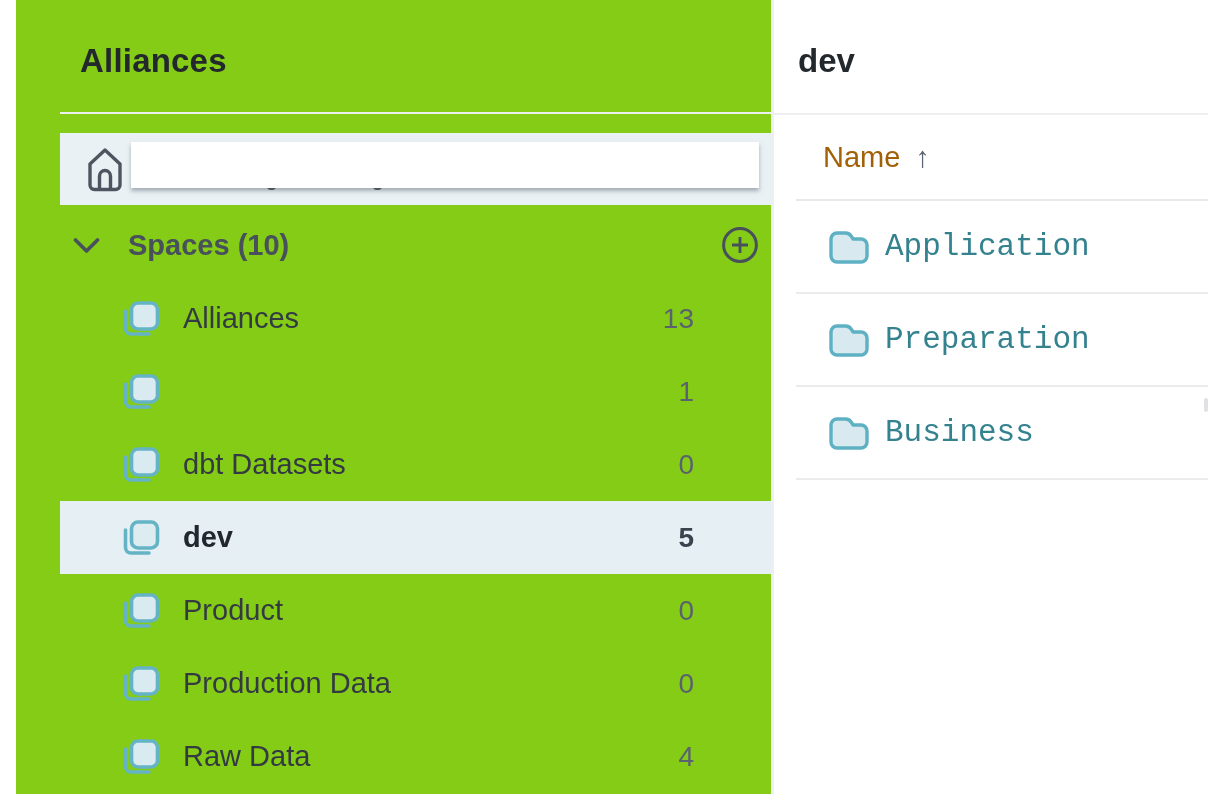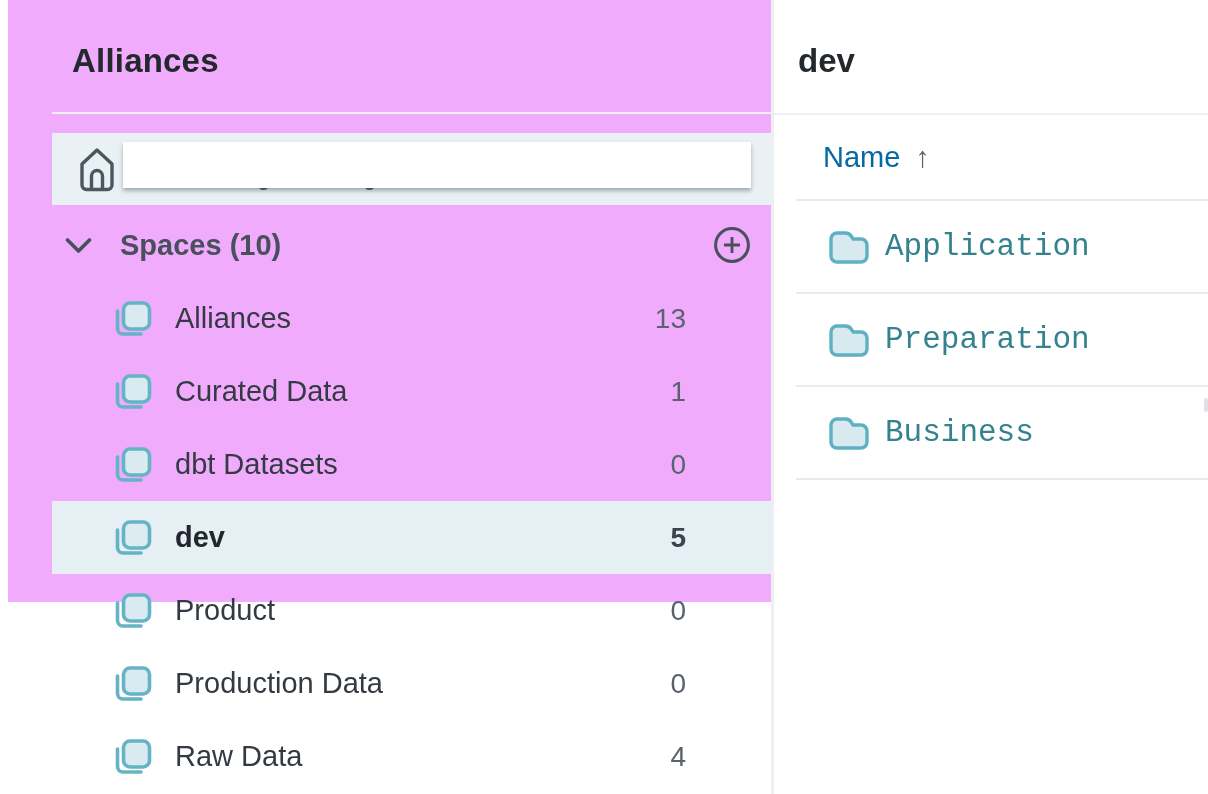--- a/index.html
+++ b/index.html
@@ -1,20 +1,20 @@
 <!DOCTYPE html>
 <html><head>
 <meta charset="utf-8">
 <style>
   html,body{margin:0;padding:0;background:#ffffff;}
   body{width:1208px;height:794px;font-family:"Liberation Sans",sans-serif;overflow:hidden;}
   .app{position:relative;width:1208px;height:794px;background:#ffffff;}
 
   
-  .sidebar{position:absolute;left:8px;top:0;width:771px;height:602px;background:#f0abfc;}
+  .sidebar{position:absolute;left:16px;top:0;width:771px;height:794px;background:#84cc16;}
   .sidebar-title{position:absolute;left:64px;top:42px;font-size:33px;font-weight:700;color:#23282d;letter-spacing:.2px;}
   .sidebar-top-divider{position:absolute;left:44px;width:727px;top:112px;height:2px;background:#edeff1;}
 
   .home-row{position:absolute;left:44px;top:133px;width:727px;height:72px;background:#e9f1f5;display:flex;align-items:center;}
   .home-icon-wrap{margin-left:26px;width:38px;height:48px;display:block;}
   .redact-dot{position:absolute;width:9px;height:9px;border-radius:4px;background:#3d444b;top:48px;}
   .redact-box{position:absolute;left:71px;top:9px;width:628px;height:46px;background:#ffffff;
               box-shadow:0 3px 4px rgba(95,105,115,.5);z-index:2;}
 
   .spaces-header{position:absolute;left:44px;top:209px;width:727px;height:73px;display:flex;align-items:center;}
@@ -34,21 +34,21 @@
   
   .vdivider{position:absolute;left:771px;top:0;width:3px;height:794px;background:#edeff1;}
 
   
   .main{position:absolute;left:774px;top:0;width:434px;height:794px;background:#ffffff;}
   .main-title{position:absolute;left:24px;top:42px;font-size:33px;font-weight:700;color:#23282d;}
   .main-top-divider{position:absolute;left:0;width:434px;top:113px;height:2px;background:#edeff1;}
 
   .table-header{position:absolute;left:22px;top:115px;width:412px;height:86px;display:flex;align-items:center;
                 border-bottom:2px solid #e7e9ea;box-sizing:border-box;}
-  .name-header{margin-left:27px;font-size:29px;color:#0369a1;}
+  .name-header{margin-left:27px;font-size:29px;color:#a16207;}
   .sort-arrow{margin-left:15px;font-size:29px;color:#5a6570;}
 
   .folder-list{position:absolute;left:22px;top:201px;width:412px;}
   .folder-row{height:93px;display:flex;align-items:center;border-bottom:2px solid #e9ebec;box-sizing:border-box;cursor:pointer;font-family:Liberation Mono, monospace;}
   .folder-icon-wrap{margin-left:32px;width:42px;height:36px;flex:0 0 42px;}
   .folder-label{margin-left:15px;font-size:31px;color:#35828f;white-space:nowrap;}
 
   .edge-fragment{position:absolute;left:1204px;top:398px;width:4px;height:14px;background:#dfe1e4;border-radius:2px;}
 </style>
 </head>
@@ -101,21 +101,20 @@
         <span class="space-count">13</span>
       </div>
 
       <div class="space-row">
         <span class="space-icon-wrap">
           <svg width="44" height="44" viewBox="0 0 44 44">
             <path d="M6.5 14 v17.5 a5.5 5.5 0 0 0 5.5 5.5 H30" fill="none" stroke="#64b4c6" stroke-width="3.6" stroke-linecap="round"></path>
             <rect x="12.5" y="6" width="26" height="26" rx="6.5" fill="#d9eaf0" stroke="#64b4c6" stroke-width="3.6"></rect>
           </svg>
         </span>
-        <span class="space-label">Curated Data</span>
         <span class="space-count">1</span>
       </div>
 
       <div class="space-row">
         <span class="space-icon-wrap">
           <svg width="44" height="44" viewBox="0 0 44 44">
             <path d="M6.5 14 v17.5 a5.5 5.5 0 0 0 5.5 5.5 H30" fill="none" stroke="#64b4c6" stroke-width="3.6" stroke-linecap="round"></path>
             <rect x="12.5" y="6" width="26" height="26" rx="6.5" fill="#d9eaf0" stroke="#64b4c6" stroke-width="3.6"></rect>
           </svg>
         </span>

